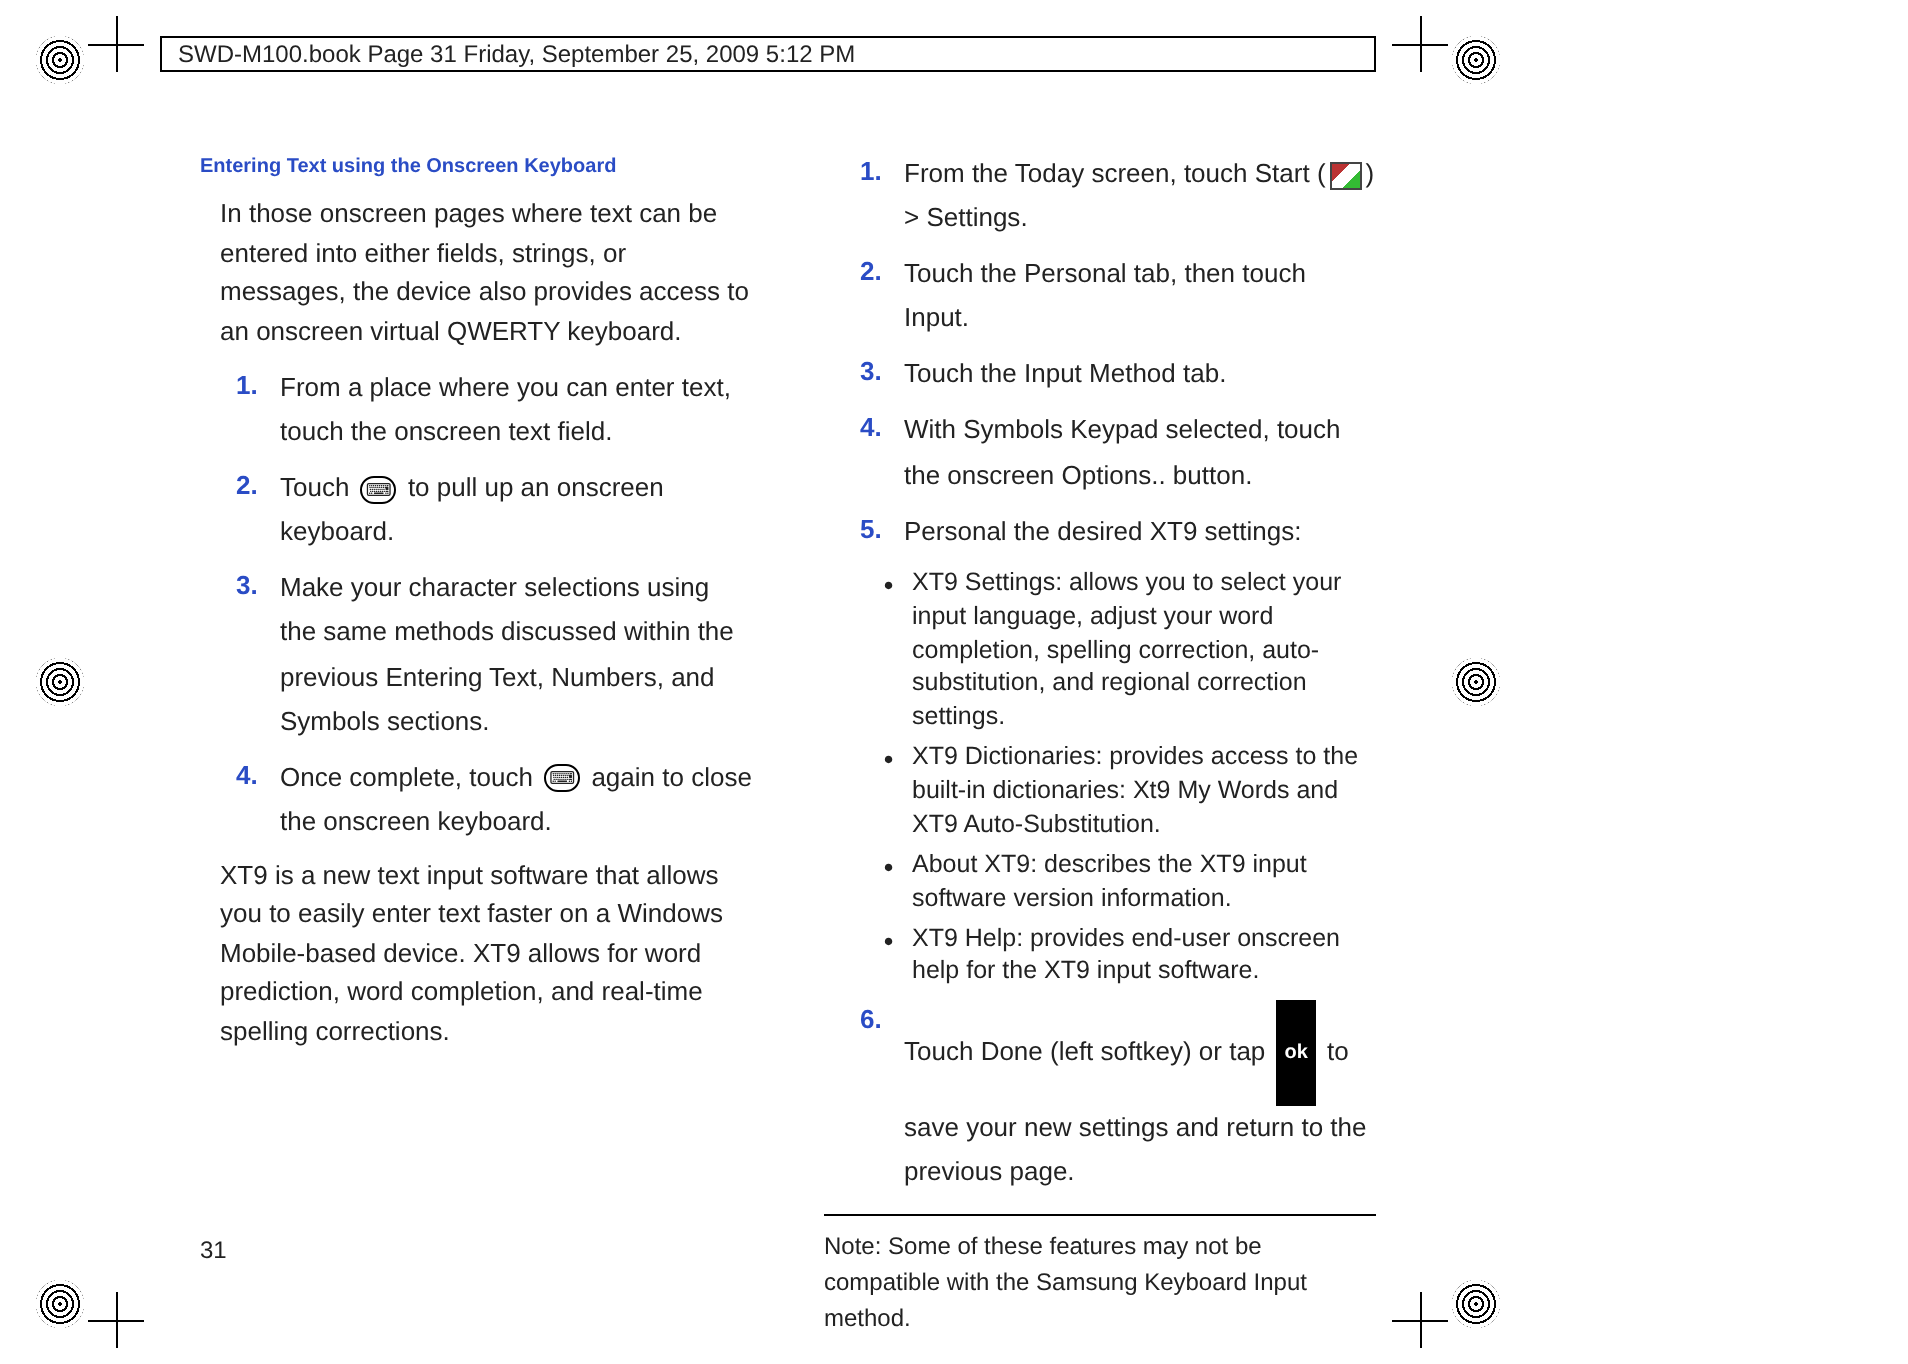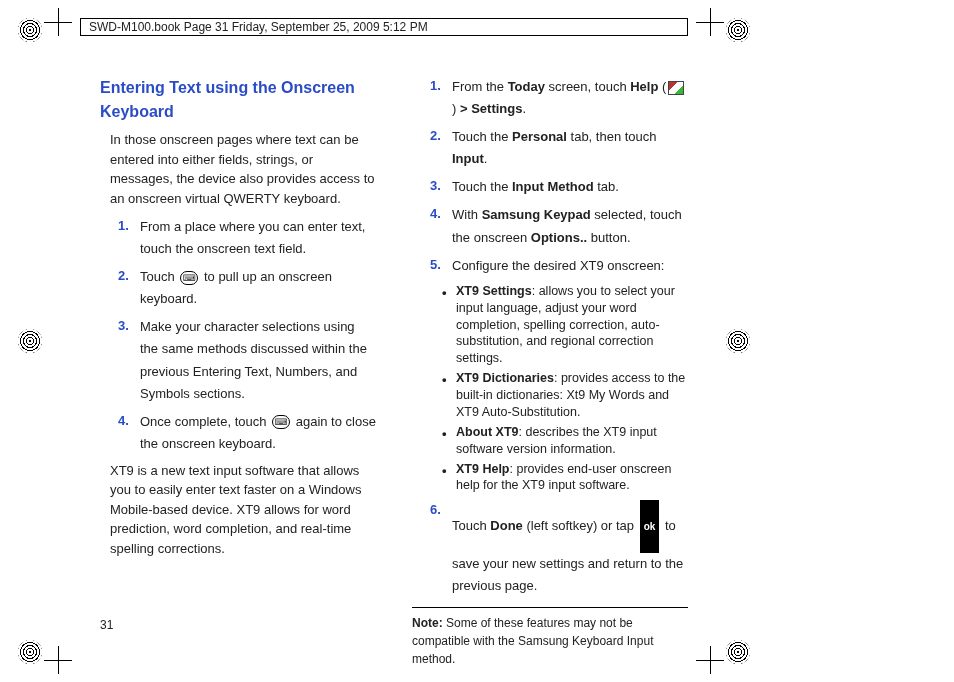--- a/index.html
+++ b/index.html
@@ -16,37 +16,37 @@
 .side-ornament { position: absolute; width: 24px; height: 24px; border-radius: 50%; background: repeating-radial-gradient(circle, #000 0 1px, transparent 1px 3px); }
 .so-l { left: 18px; top: 50%; transform: translateY(-50%); }
 .so-r { right: 18px; top: 50%; transform: translateY(-50%); }
 .so-tl { left: 18px; top: 18px; }
 .so-tr { right: 18px; top: 18px; }
 .so-bl { left: 18px; bottom: 18px; }
 .so-br { right: 18px; bottom: 18px; }
 .header-rule { position: absolute; top: 18px; left: 80px; right: 80px; border: 1px solid #000; height: 18px; padding: 0 8px; display: flex; align-items: center; font-size: 12px; }
 .content { position: absolute; top: 70px; left: 100px; right: 80px; bottom: 60px; display: flex; gap: 36px; }
 .col { flex: 1; font-size: 13px; line-height: 1.5; }
-.section-title { color: #2a4cc5; font-weight: bold; font-size: 16px; margin: 6px 0 6px 0; }
+.section-title { color: #2a4cc5; font-weight: bold; font-size: 10px; margin: 6px 0 6px 0; }
 .body-text { margin: 4px 0 8px 10px; }
 .ol { margin-left: 18px; }
 .ol .li { display: flex; margin: 6px 0; }
 .ol .num { color: #2a4cc5; font-weight: bold; min-width: 22px; }
 .ol .txt { flex: 1; line-height: 1.7; }
 .ul { margin-left: 30px; }
 .ul .li { display: flex; margin: 3px 0; }
 .ul .dot { min-width: 14px; font-weight: bold; }
 .ul .txt { flex: 1; line-height: 1.35; font-size: 12.5px; }
 .icon-circ { display: inline-block; vertical-align: middle; width: 18px; height: 14px; border: 1px solid #000; border-radius: 8px; position: relative; font-size: 9px; line-height: 12px; text-align: center; margin: 0 2px; }
 .icon-flag { display: inline-block; vertical-align: middle; width: 16px; height: 14px; background: linear-gradient(135deg, #b33 0 33%, #fff 33% 66%, #3b3 66% 100%); border: 1px solid #444; margin: 0 2px; }
 .icon-ok { display: inline-block; vertical-align: middle; background: #000; color: #fff; font-size: 10px; font-weight: bold; padding: 18px 4px; margin: 0 2px; }
 .hr1 { border: none; border-top: 1px solid #000; margin: 10px 0 6px 0; }
 .note { font-size: 12px; margin: 2px 0 20px 0; }
 .page-num { position: absolute; bottom: 50px; left: 100px; font-size: 12px; }
-b { font-weight: bold; }
+b { font-weight: normal; }
 </style>
 </head>
 <body>
 
 <div class="page">
 
   <div class="side-ornament so-tl"></div>
   <div class="side-ornament so-tr"></div>
   <div class="side-ornament so-bl"></div>
   <div class="side-ornament so-br"></div>
@@ -96,44 +96,44 @@
       </div>
 
       <div class="body-text">XT9 is a new text input software that allows you to easily enter text faster on a Windows Mobile-based device. XT9 allows for word prediction, word completion, and real-time spelling corrections.</div>
     </div>
 
     <div class="col">
       <div class="ol">
         <div class="li">
           <span class="num">1.</span>
           <span class="txt">
-            <span>From the </span><b>Today</b><span> screen, touch </span><b>Help</b><span> (</span><span class="icon-flag"></span><span>) </span><b>&gt; Settings</b><span>.</span>
+            <span>From the </span><b>Today</b><span> screen, touch </span><b>Start</b><span> (</span><span class="icon-flag"></span><span>) </span><b>&gt; Settings</b><span>.</span>
           </span>
         </div>
         <div class="li">
           <span class="num">2.</span>
           <span class="txt">
             <span>Touch the </span><b>Personal</b><span> tab, then touch </span><b>Input</b><span>.</span>
           </span>
         </div>
         <div class="li">
           <span class="num">3.</span>
           <span class="txt">
             <span>Touch the </span><b>Input Method</b><span> tab.</span>
           </span>
         </div>
         <div class="li">
           <span class="num">4.</span>
           <span class="txt">
-            <span>With </span><b>Samsung Keypad</b><span> selected, touch the onscreen </span><b>Options..</b><span> button.</span>
+            <span>With </span><b>Symbols Keypad</b><span> selected, touch the onscreen </span><b>Options..</b><span> button.</span>
           </span>
         </div>
         <div class="li">
           <span class="num">5.</span>
-          <span class="txt">Configure the desired XT9 onscreen:</span>
+          <span class="txt">Personal the desired XT9 settings:</span>
         </div>
       </div>
 
       <div class="ul">
         <div class="li">
           <span class="dot">•</span>
           <span class="txt"><b>XT9 Settings</b><span>: allows you to select your input language, adjust your word completion, spelling correction, auto-substitution, and regional correction settings.</span></span>
         </div>
         <div class="li">
           <span class="dot">•</span>

